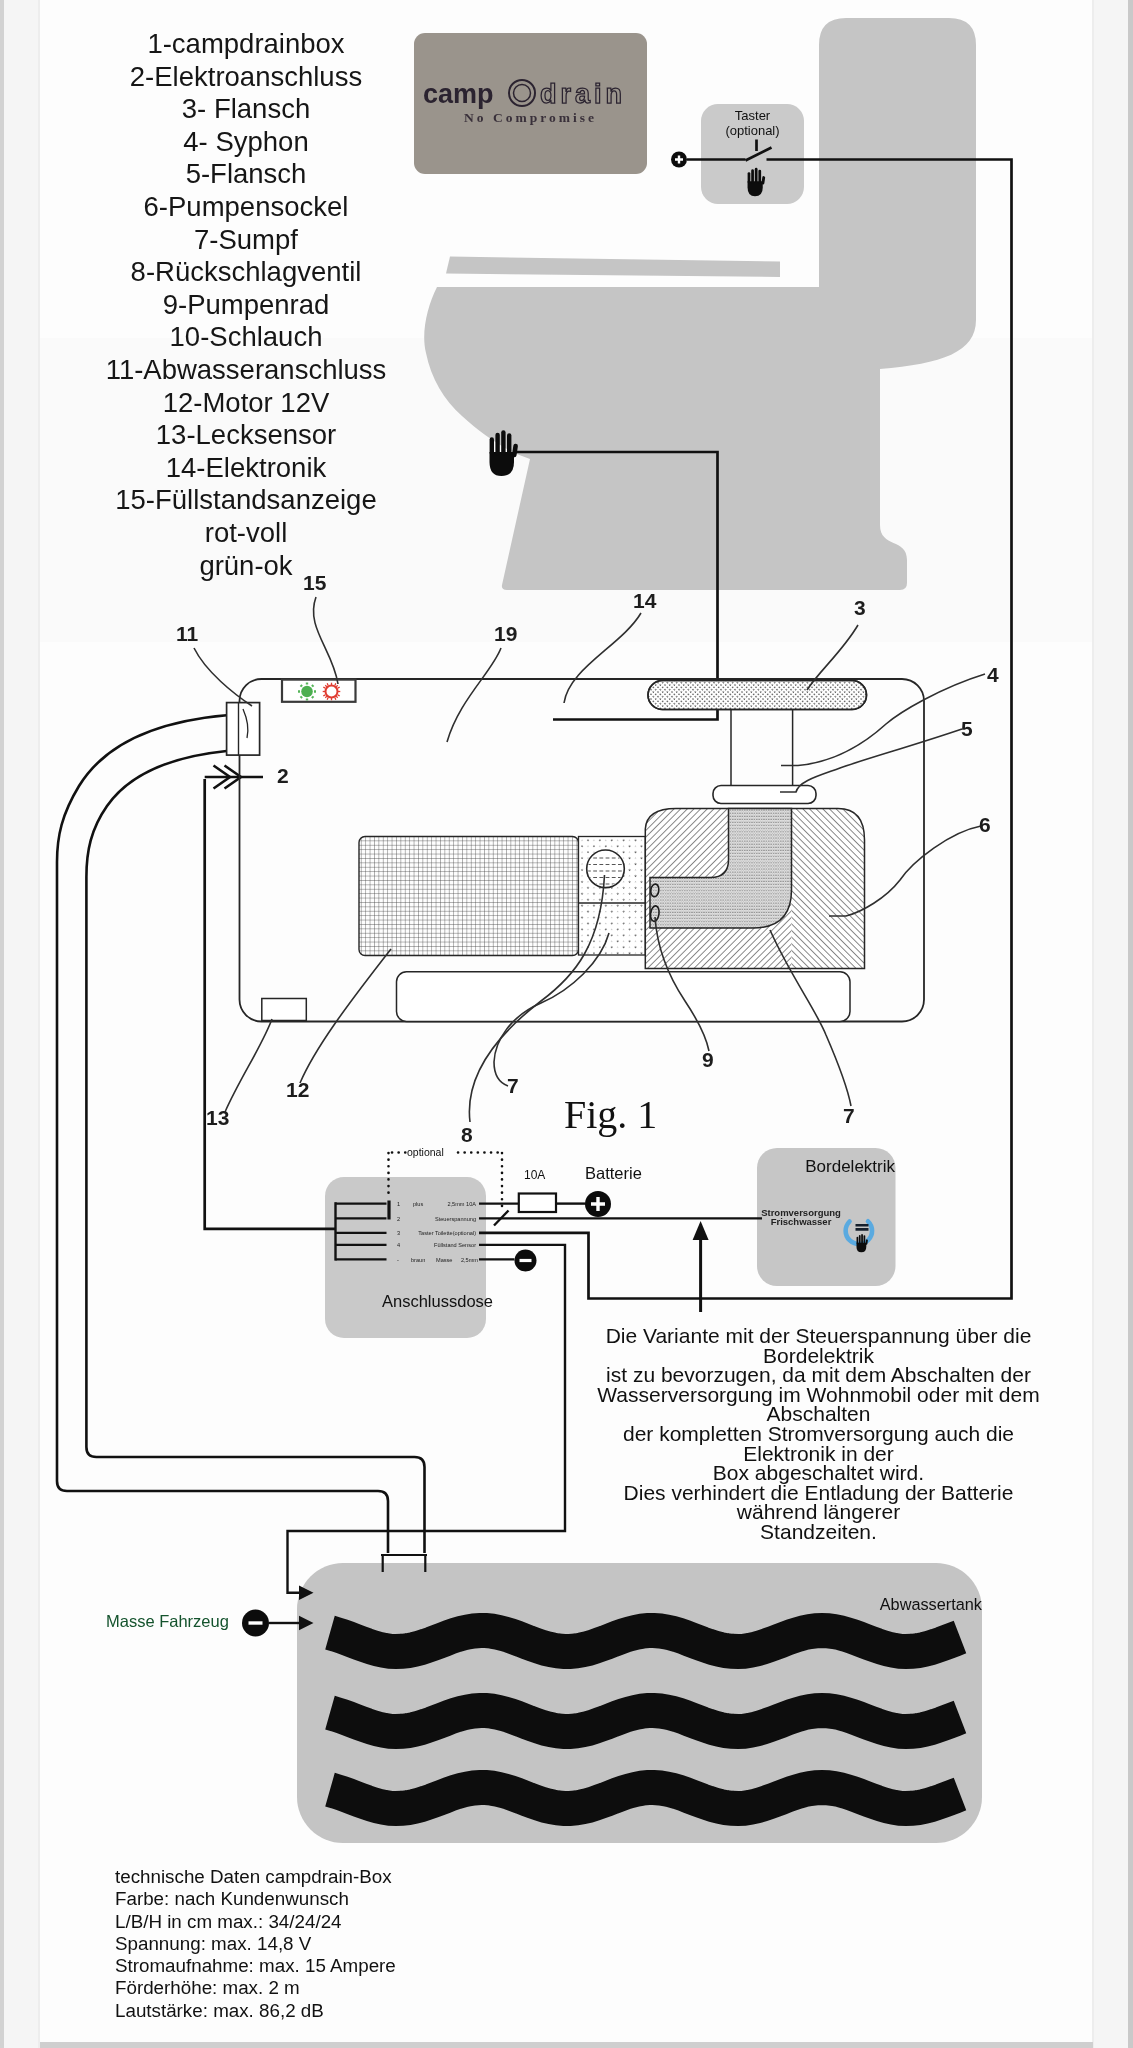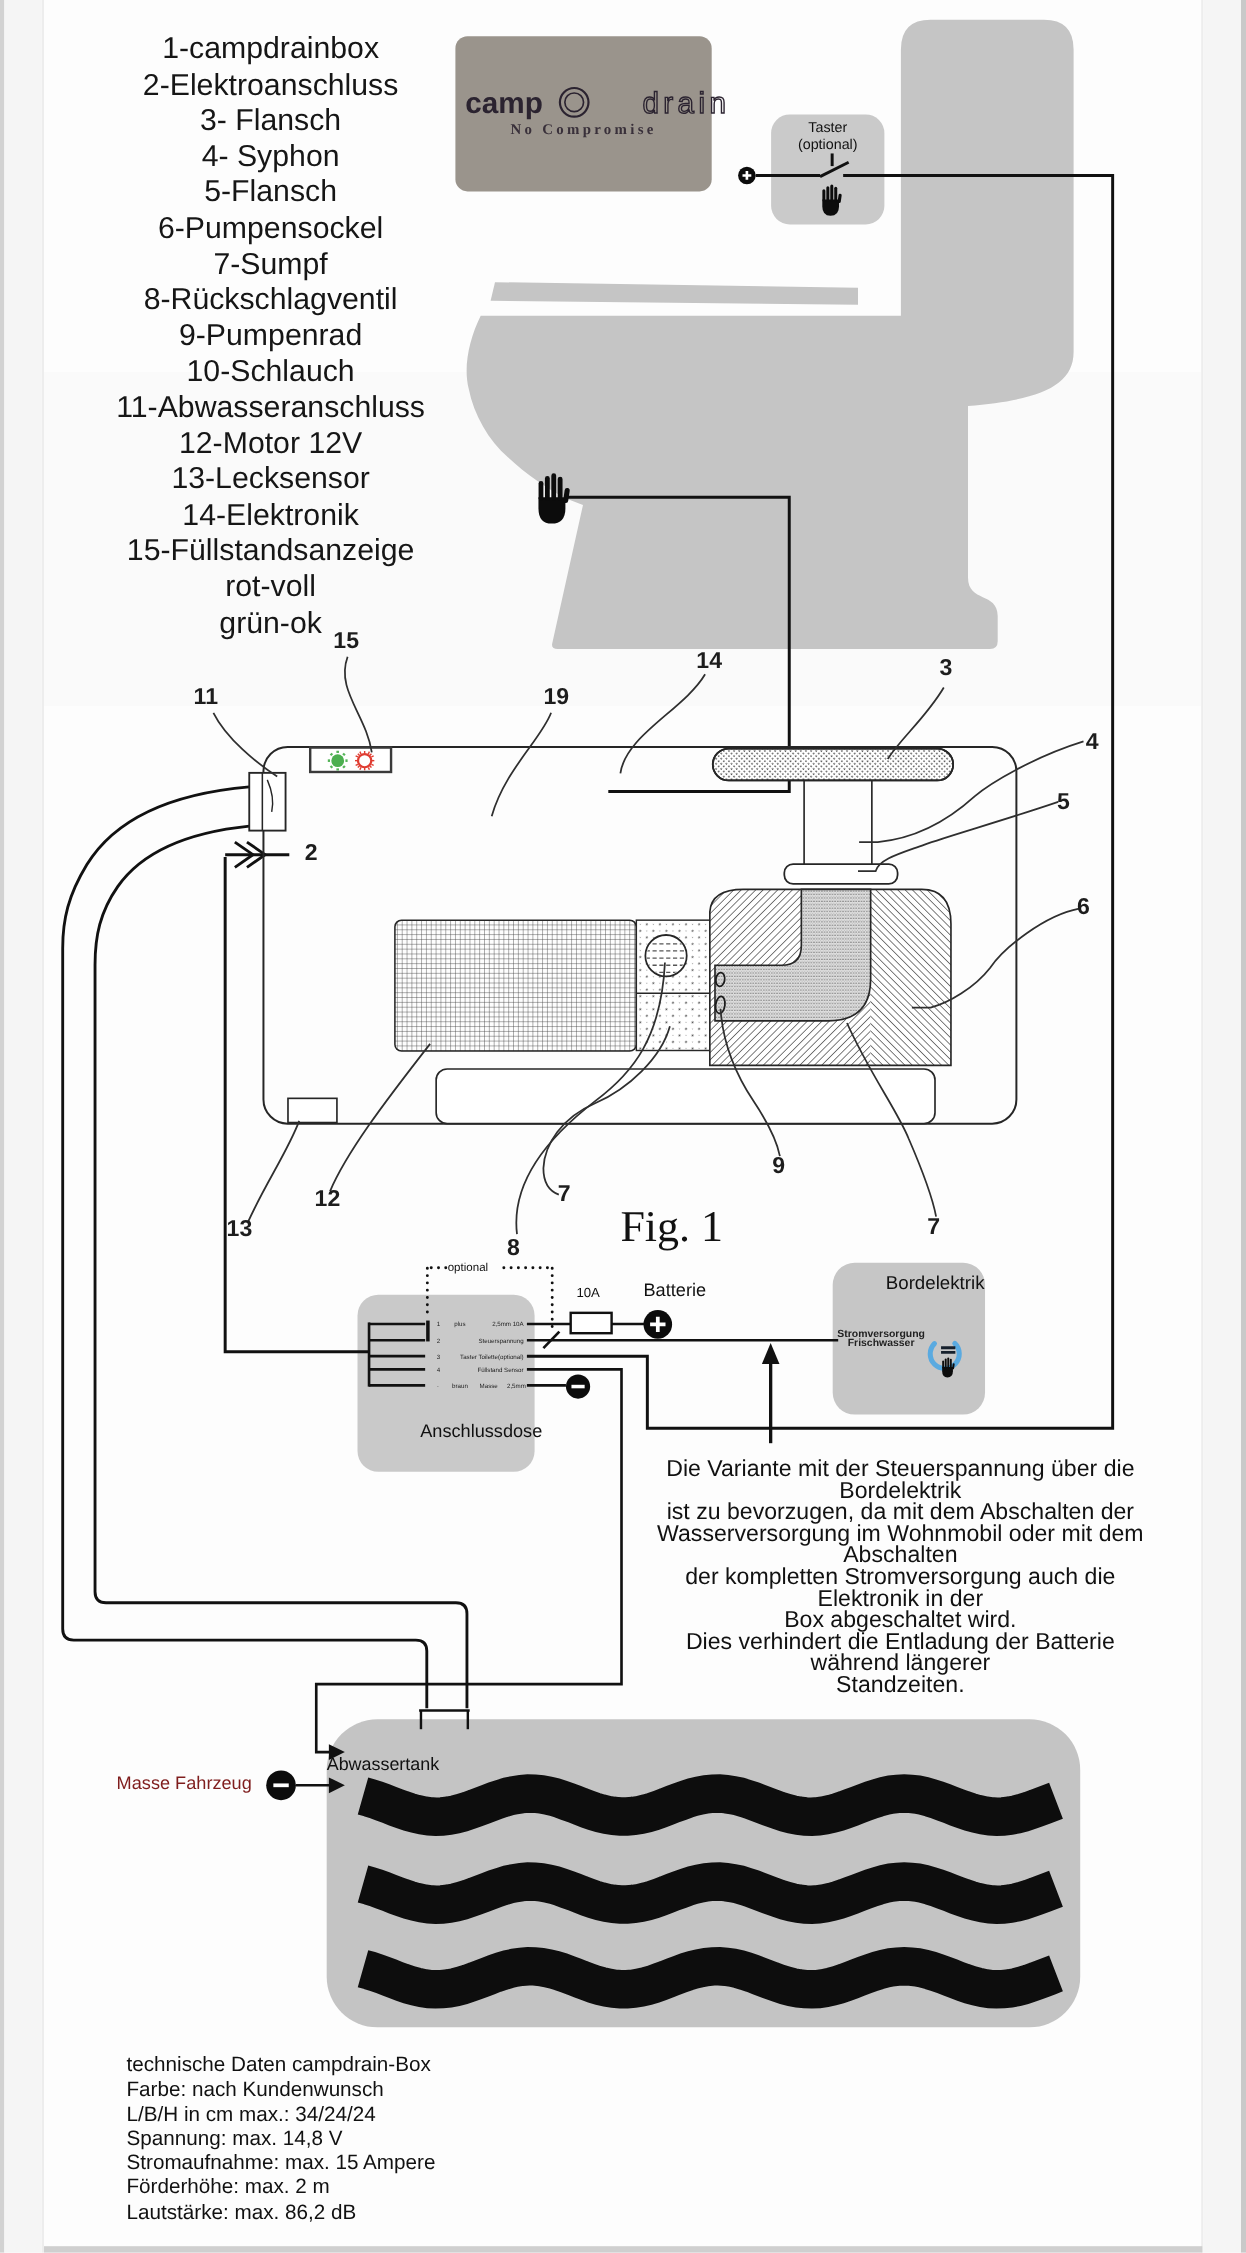--- a/index.html
+++ b/index.html
@@ -263,21 +263,21 @@
   <use href="#hand" transform="translate(855.5,1233.5) scale(0.4)"></use>
 </g>
 </svg>
 
 <div class="abs" style="left:26px;top:28px;width:440px;text-align:center;font-size:27.5px;line-height:32.6px;color:#161616;">
 1-campdrainbox<br>2-Elektroanschluss<br>3- Flansch<br>4- Syphon<br>5-Flansch<br>6-Pumpensockel<br>7-Sumpf<br>8-Rückschlagventil<br>9-Pumpenrad<br>10-Schlauch<br>11-Abwasseranschluss<br>12-Motor 12V<br>13-Lecksensor<br>14-Elektronik<br>15-Füllstandsanzeige<br>rot-voll<br>grün-ok
 </div>
 
 <div class="abs" style="left:414px;top:33px;width:213px;height:141px;">
   <div class="abs" style="left:9px;top:46px;font-size:27px;font-weight:800;color:#2b2330;letter-spacing:0px;">camp</div>
-  <div class="abs" style="left:126px;top:46px;font-size:27px;font-weight:400;color:transparent;-webkit-text-stroke:1.25px #2b2330;letter-spacing:4px;margin-left:44px;">drain</div>
+  <div class="abs" style="left:126px;top:46px;font-size:27px;font-weight:700;color:transparent;-webkit-text-stroke:1.25px #2b2330;letter-spacing:4px;">drain</div>
   <div class="abs" style="left:0;top:77px;width:233px;text-align:center;font-family:'Liberation Serif',serif;font-weight:bold;font-size:13.5px;letter-spacing:3px;color:#39303a;">No Compromise</div>
 </div>
 <svg class="abs" style="left:505px;top:76px;" width="34" height="34" viewBox="0 0 34 34">
   <circle cx="17" cy="17" r="13" fill="none" stroke="#2b2330" stroke-width="2"></circle>
   <circle cx="17" cy="17" r="8.5" fill="none" stroke="#2b2330" stroke-width="1.5"></circle>
 </svg>
 
 <div class="abs" style="left:701px;top:109px;width:103px;text-align:center;font-size:13px;color:#111;line-height:14.5px;">Taster<br>(optional)</div>
 
 <div class="lbl" style="left:303px;top:571px;">15</div>
@@ -327,22 +327,22 @@
 <div class="abs" style="left:592px;top:1326px;width:453px;text-align:center;font-size:21px;line-height:19.6px;color:#111;">
 Die Variante mit der Steuerspannung über die Bordelektrik<br>
 ist zu bevorzugen, da mit dem Abschalten der<br>
 Wasserversorgung im Wohnmobil oder mit dem Abschalten<br>
 der kompletten Stromversorgung auch die Elektronik in der<br>
 Box abgeschaltet wird.<br>
 Dies verhindert die Entladung der Batterie während längerer<br>
 Standzeiten.
 </div>
 
-<div class="abs" style="left:297px;top:1595px;width:685px;text-align:left;font-size:16.3px;color:#111;">Abwassertank</div>
-<div class="abs" style="left:106px;top:1612px;font-size:16.5px;color:#7f1d1d;">Masse Fahrzeug</div>
+<div class="abs" style="left:297px;top:1595px;width:685px;text-align:right;font-size:16.3px;color:#111;">Abwassertank</div>
+<div class="abs" style="left:106px;top:1612px;font-size:16.5px;color:#14532d;">Masse Fahrzeug</div>
 
 <div class="abs" style="left:115px;top:1866px;font-size:18.8px;line-height:22.3px;color:#111;">
 technische Daten campdrain-Box<br>
 Farbe: nach Kundenwunsch<br>
 L/B/H in cm max.: 34/24/24<br>
 Spannung: max. 14,8 V<br>
 Stromaufnahme: max. 15 Ampere<br>
 Förderhöhe: max. 2 m<br>
 Lautstärke: max. 86,2 dB
 </div>

